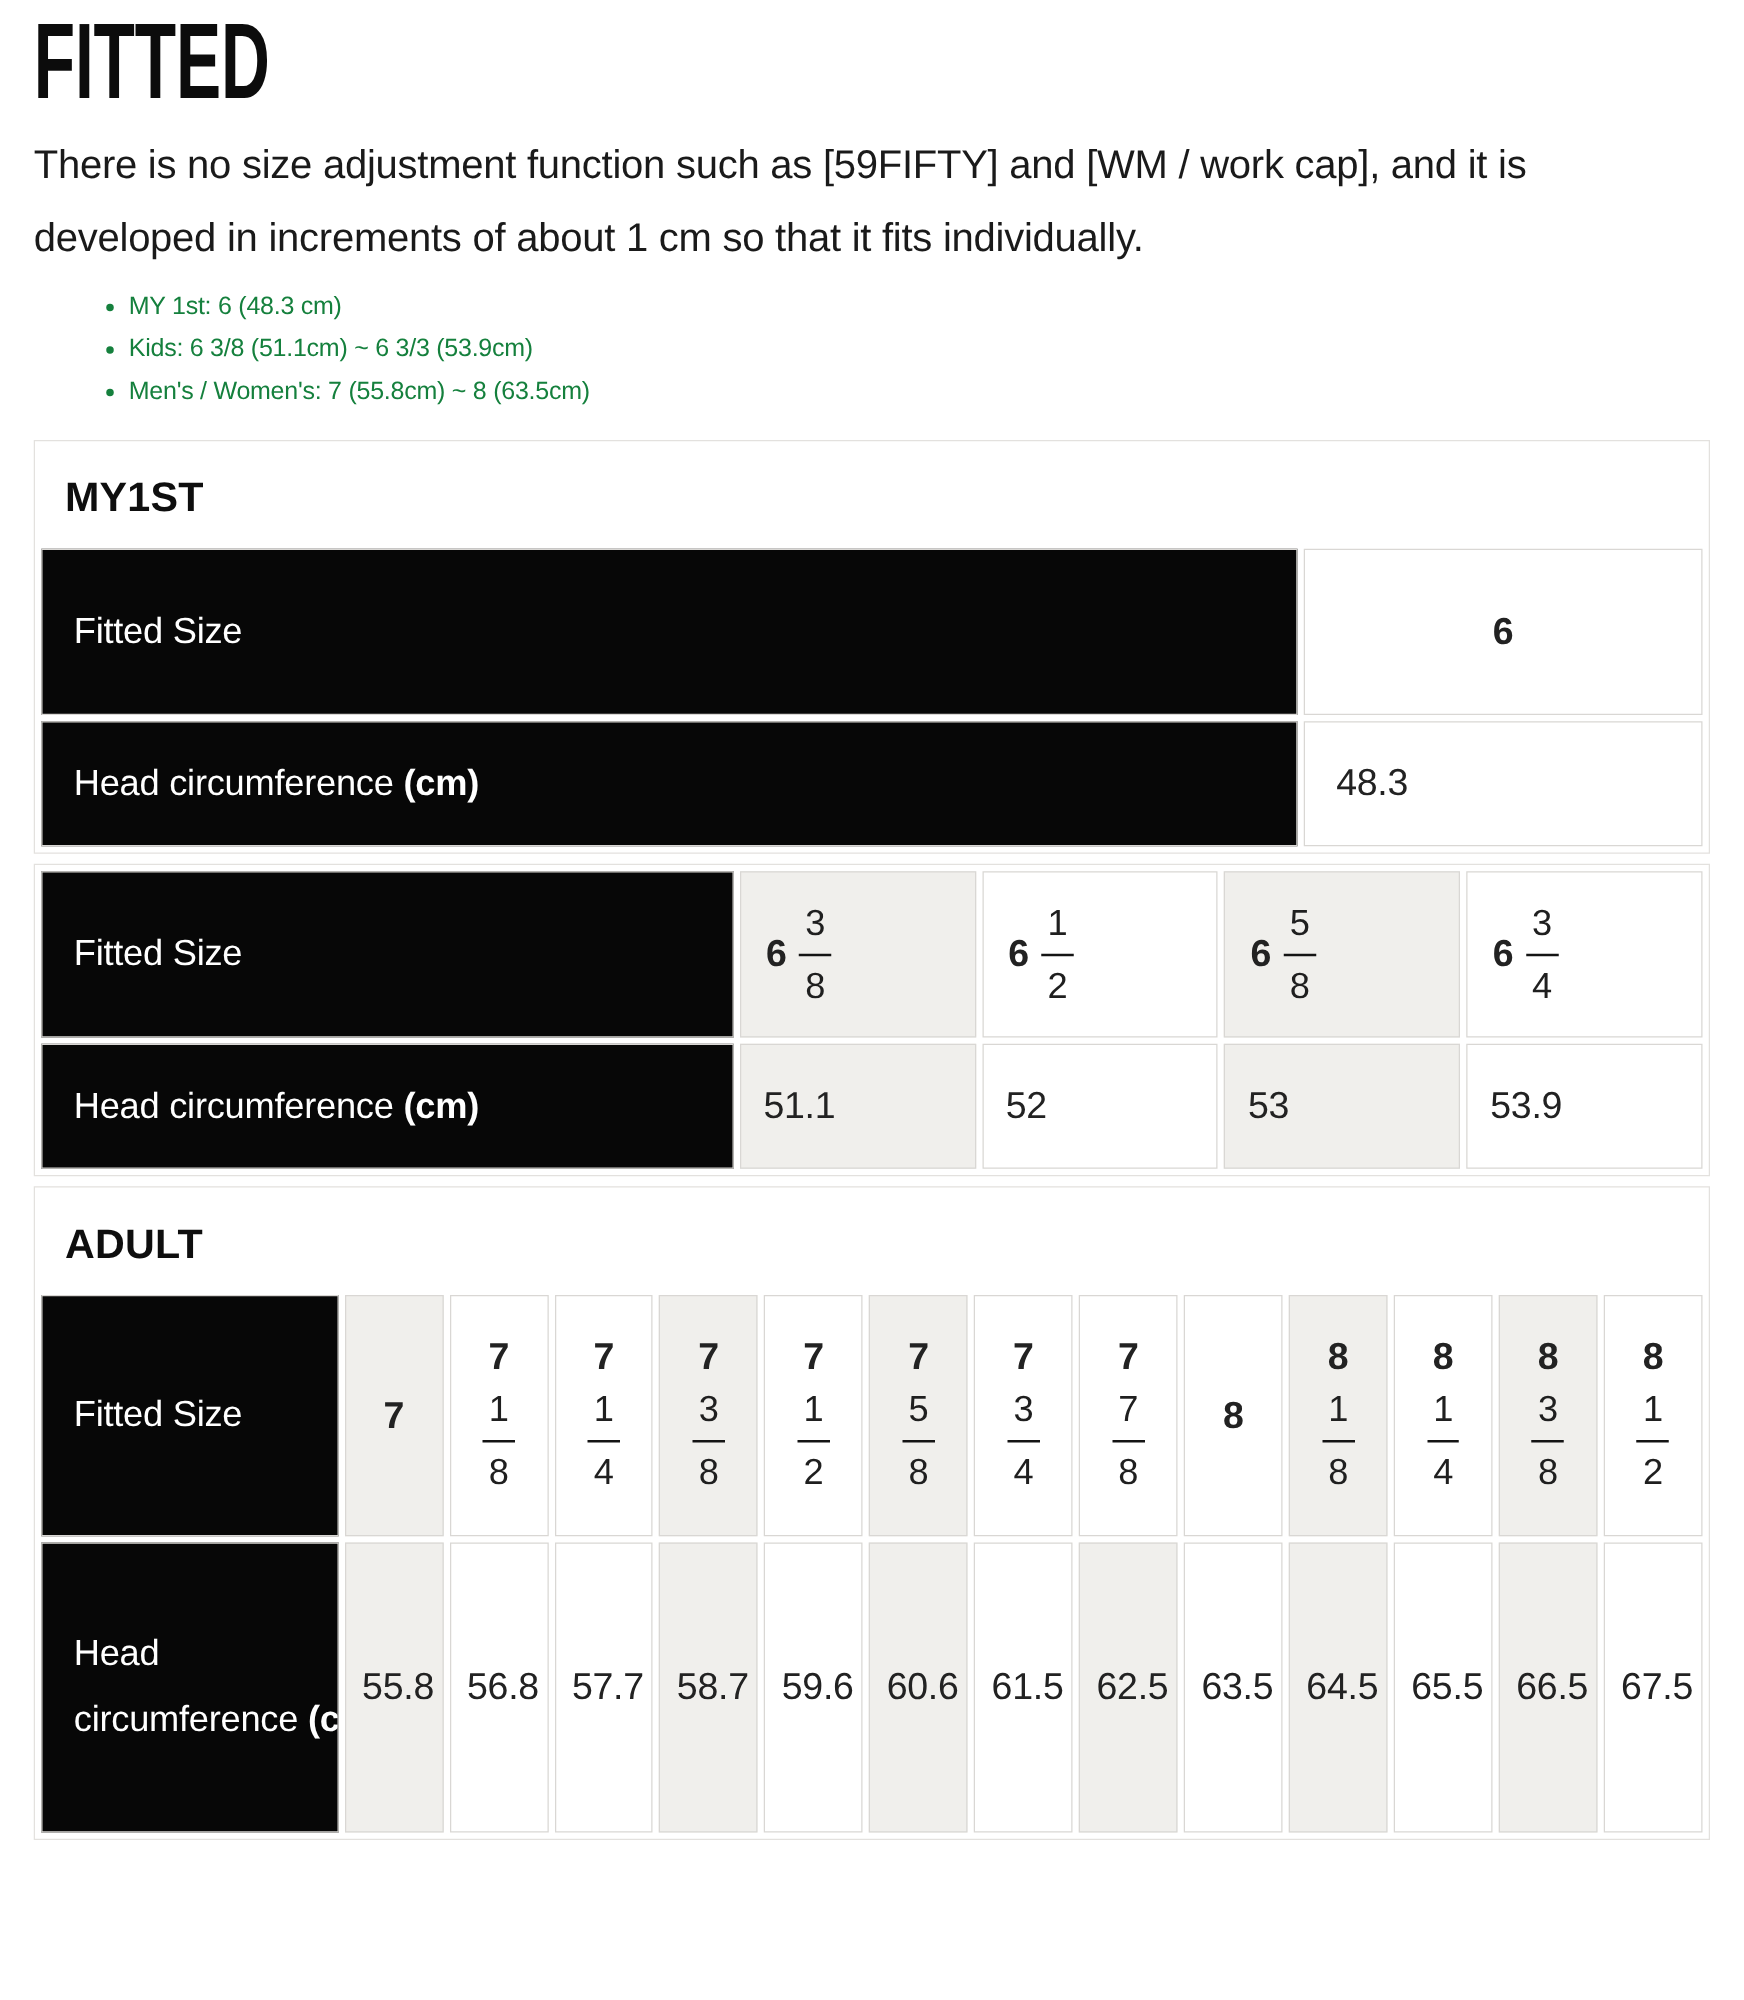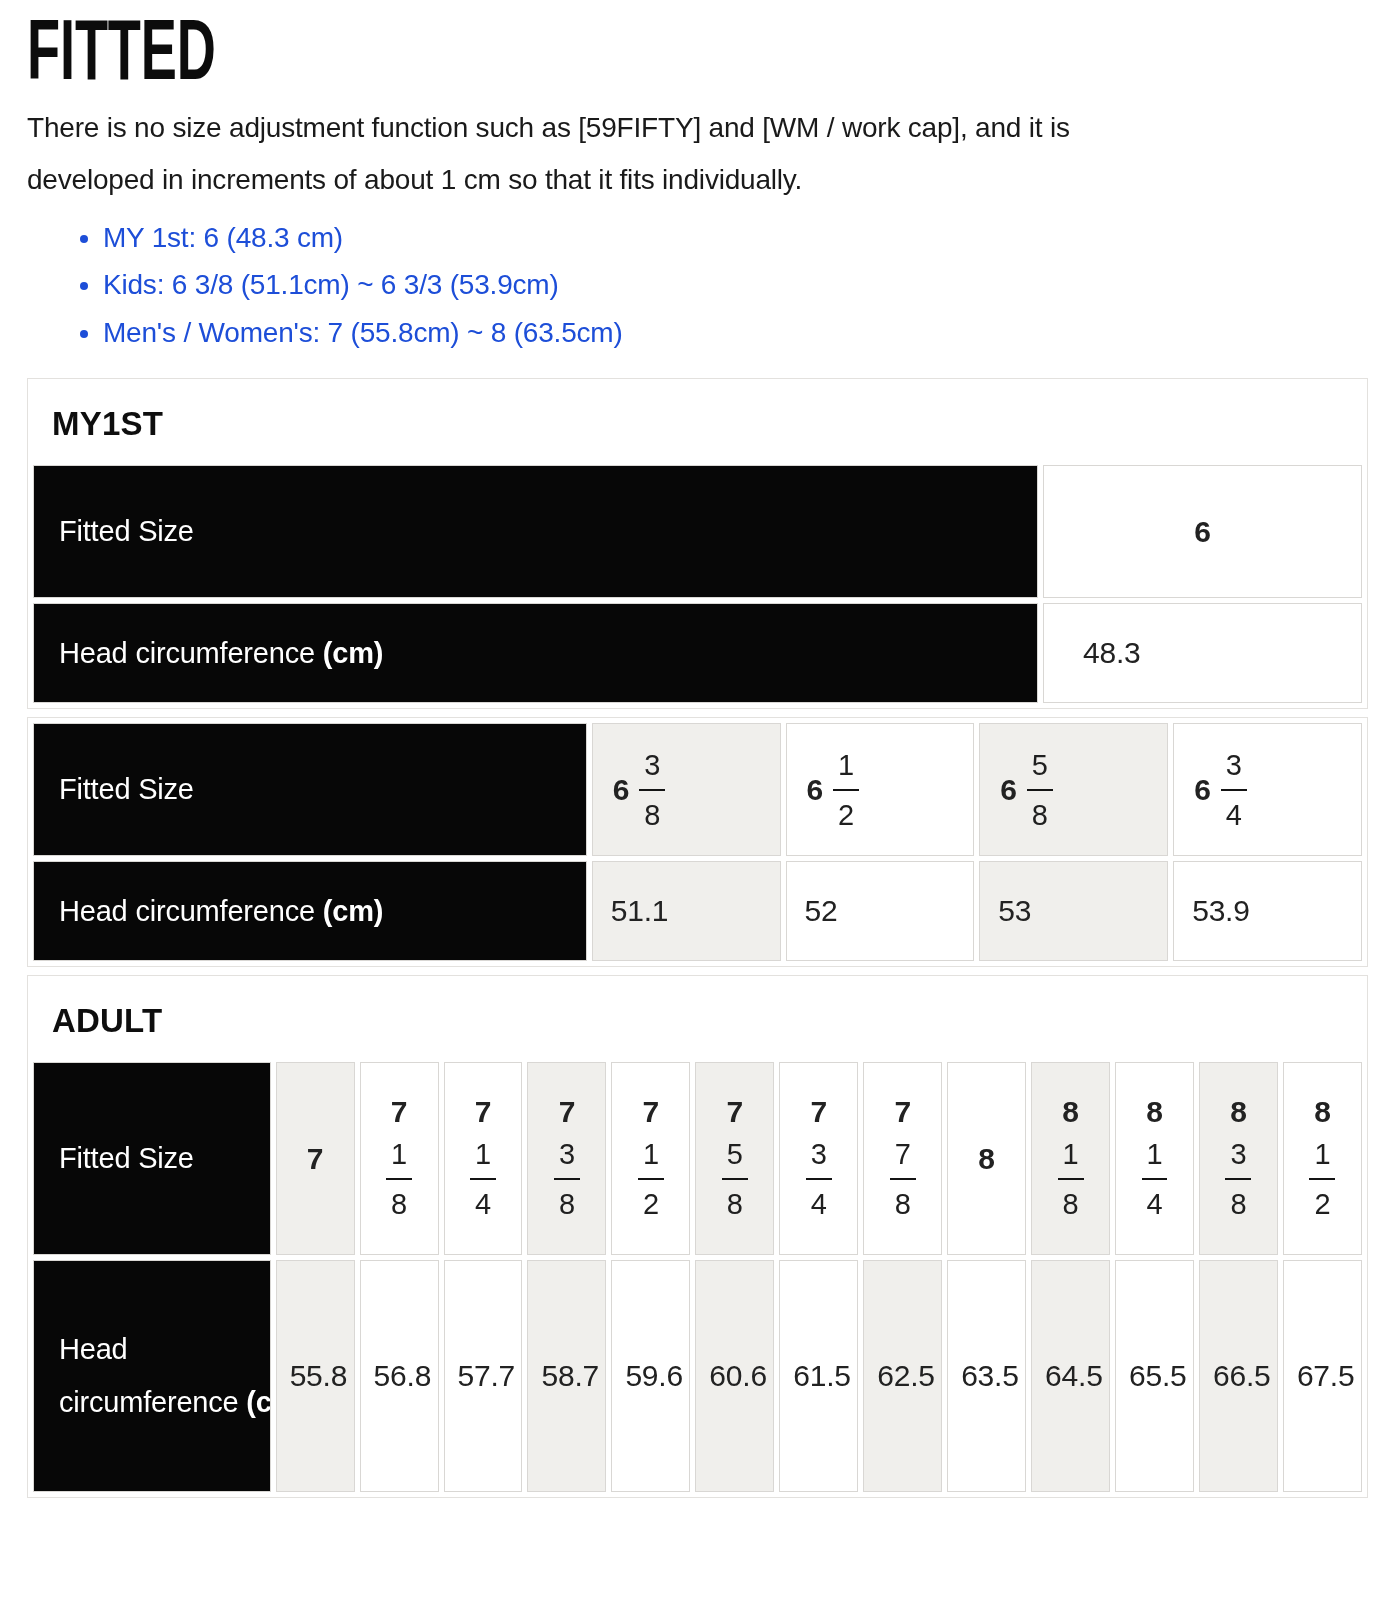--- a/index.html
+++ b/index.html
@@ -12,24 +12,24 @@
   html,body{margin:0;padding:0;}
   body{
     width:1395px; min-height:1600px; background:var(--page-bg); color:var(--text);
     padding:0 27px; font-family:"Liberation Sans","DejaVu Sans",sans-serif;
     font-stretch:condensed; letter-spacing:-0.2px;
   }
   .page-title{
     font-size:86px; font-weight:700; line-height:1; margin:6px 0 10px; color:#0c0c0c;
     transform:scaleX(0.63); transform-origin:0 60%; white-space:nowrap;
   }
-  .intro{font-size:28px; line-height:1.85; margin:0 0 8px;}
+  .intro{font-size:32px; line-height:1.85; margin:0 0 8px;}
   .intro .line{display:block;}
   ul.notes{margin:2px 0 22px; padding-left:76px;}
-  ul.notes li{font-size:28px; line-height:1.7; color:#1d4ed8;}
+  ul.notes li{font-size:20px; line-height:1.7; color:#15803d;}
 
   .table-block{border:1px solid var(--block-border); margin:0 0 8px; background:#fff;}
   .table-title{font-size:33px; font-weight:700; padding:26px 24px 17px; color:#0e0e0e; letter-spacing:0.2px;}
   table{width:100%; border-collapse:separate; border-spacing:5px; table-layout:fixed;}
   td{border:1px solid var(--cell-border); vertical-align:middle; font-size:29px; overflow:hidden;}
   td.rowhead{
     background:var(--black-cell-bg); color:var(--black-cell-text);
     padding:0 12px 0 25px; font-weight:400;
   }
   td.val{color:#222;}
@@ -41,21 +41,21 @@
   .t-adult col.col-head{width:18.8%;}
 
   .t-my1st .size-row td,.t-kids .size-row td{height:133px;}
   .t-my1st .circ-row td,.t-kids .circ-row td{height:100px;}
   .t-adult .size-row td{height:193px;}
   .t-adult .circ-row td{height:232px;}
 
   .t-my1st .size-row td.val{text-align:center;}
   .t-kids .size-row td.val{padding-left:20px;}
   .t-adult .size-row td.val{text-align:center; padding:0 2px;}
-  .circ-row td.val{padding-left:39px; font-size:30px;}
+  .circ-row td.val{padding-left:25px; font-size:30px;}
   .t-kids .circ-row td.val{padding-left:18px;}
   .t-adult .circ-row td.val{padding-left:13px;}
   .t-adult td.rowhead{line-height:1.85; padding-right:6px;}
   .circ-row td.rowhead .unit{font-weight:700;}
 
   .size-wrap{display:inline-flex; vertical-align:middle;}
   .t-kids .size-wrap{align-items:center; gap:10px;}
   .t-adult .size-wrap{flex-direction:column; align-items:center; gap:2px;}
   .whole{font-weight:700; font-size:30px; line-height:1.25;}
   .frac{display:inline-flex; flex-direction:column; align-items:center;

